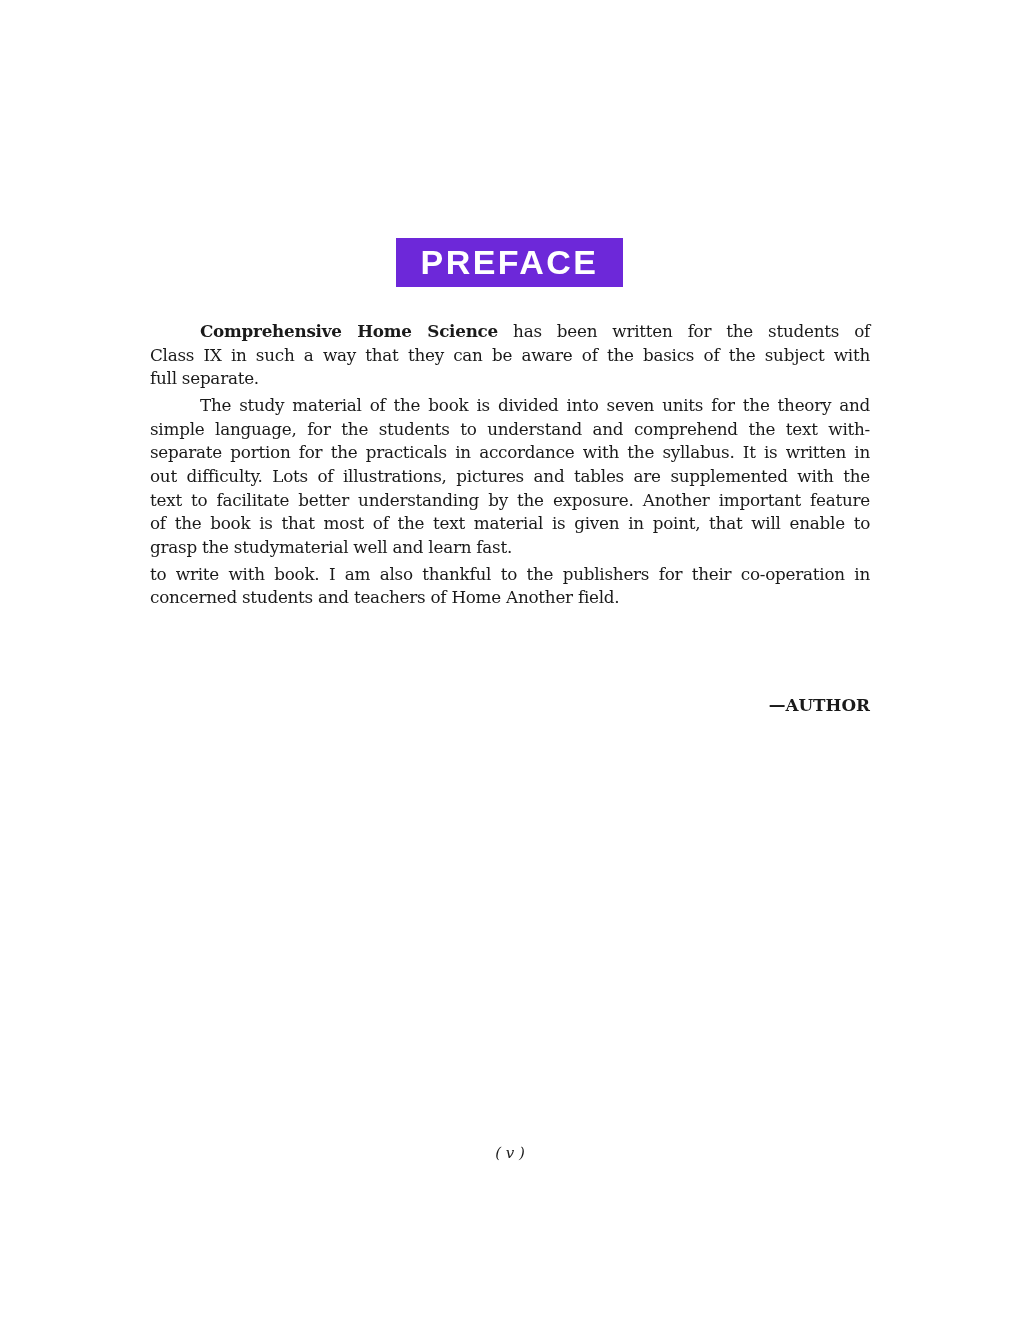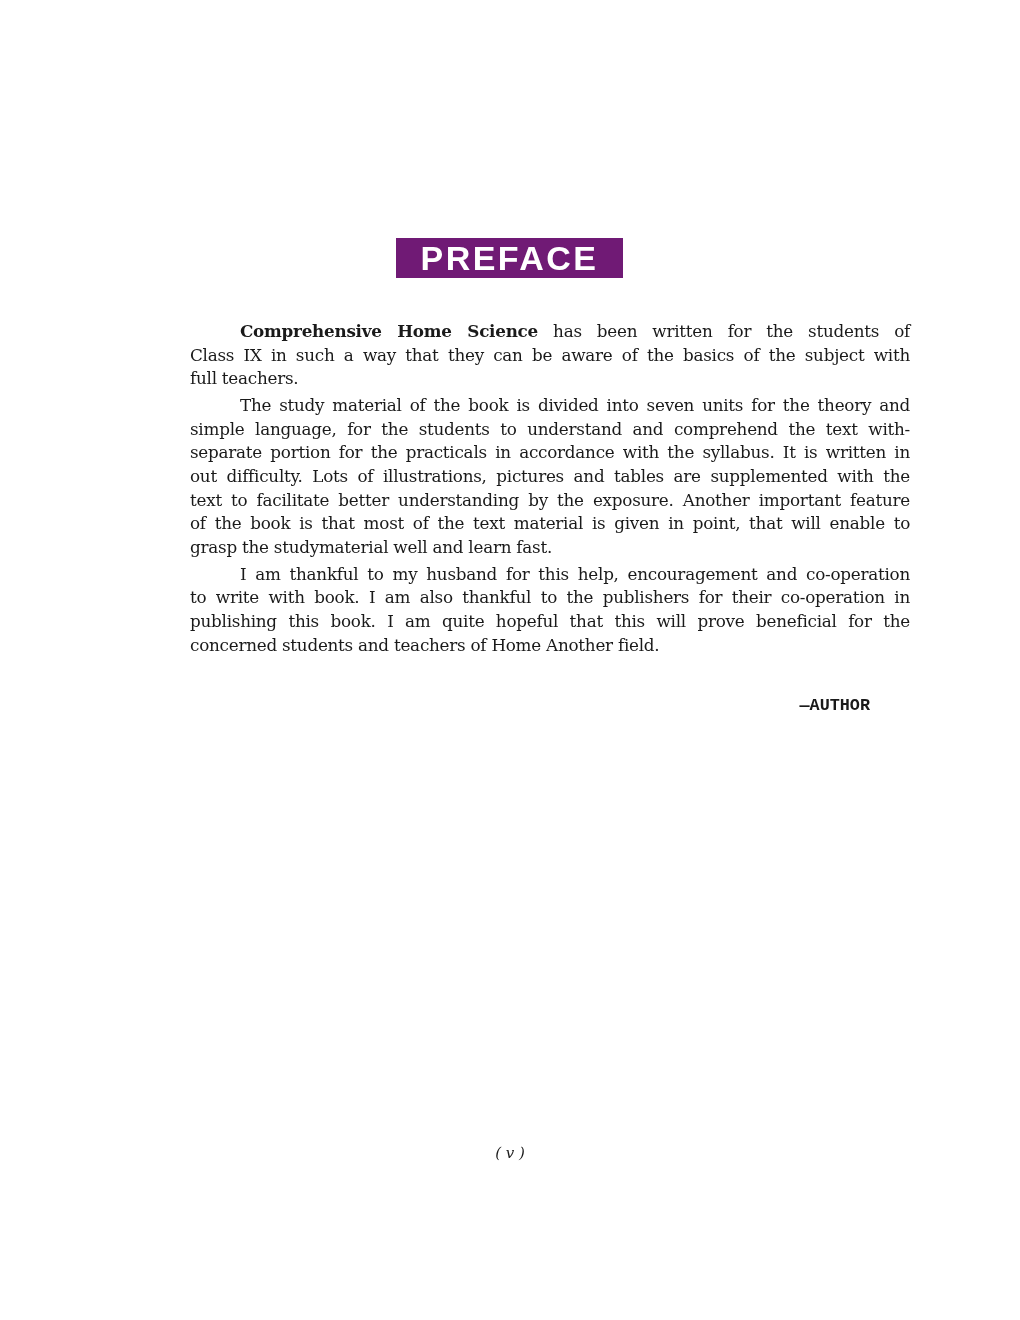--- a/index.html
+++ b/index.html
@@ -1,59 +1,57 @@
 <!DOCTYPE html>
 <html><head>
 <meta charset="utf-8">
 <style>
   html, body { margin: 0; padding: 0; background: #ffffff; }
   body { width: 1020px; height: 1320px; position: relative; overflow: hidden;
          font-family: "DejaVu Serif", "Liberation Serif", serif; color: #1a1a1a; }
-  .title-box { position: absolute; left: 396px; top: 238px; width: 227px; height: 40px;
-               background: #701a75; display: flex; align-items: center; justify-content: center; }
+  .title-box { position: absolute; left: 396px; top: 238px; width: 227px; height: 49px;
+               background: #6d28d9; display: flex; align-items: center; justify-content: center; }
   .title-text { color: #ffffff; font-family: "Liberation Sans", "DejaVu Sans", sans-serif;
                 font-weight: bold; font-size: 34px; letter-spacing: 2.5px; }
-  .body { position: absolute; left: 150px; top: 320px; width: 720px; margin-left: 40px; }
+  .body { position: absolute; left: 150px; top: 320px; width: 720px; }
   .line { display: block; height: 23.6px; line-height: 23.6px; font-size: 16.8px;
           text-align: justify; text-align-last: justify; white-space: nowrap; overflow: visible;
           letter-spacing: -0.25px; }
   .line.last { text-align-last: left; }
   .line.indent { padding-left: 50px; }
   .para { margin-bottom: 3.4px; }
   .bold { font-weight: bold; }
   .sign { position: absolute; right: 150px; top: 694px; font-size: 16.8px; font-weight: bold;
-          line-height: 23px; font-family: Liberation Mono, monospace; }
+          line-height: 23px; }
   .pagenum { position: absolute; left: 0; width: 1020px; top: 1144px; text-align: center;
              font-size: 15px; font-style: italic; }
 </style>
 </head>
 <body>
 
 <div class="title-box">
   <span class="title-text">PREFACE</span>
 </div>
 
 <div class="body">
   <div class="para">
     <span class="line indent"><span class="bold">Comprehensive Home Science</span><span> has been written for the students of</span></span>
     <span class="line">Class IX in such a way that they can be aware of the basics of the subject with</span>
-    <span class="line last">full teachers.</span>
+    <span class="line last">full separate.</span>
   </div>
   <div class="para">
     <span class="line indent">The study material of the book is divided into seven units for the theory and</span>
     <span class="line">simple language, for the students to understand and comprehend the text with-</span>
     <span class="line">separate portion for the practicals in accordance with the syllabus. It is written in</span>
     <span class="line">out difficulty. Lots of illustrations, pictures and tables are supplemented with the</span>
     <span class="line">text to facilitate better understanding by the exposure. Another important feature</span>
     <span class="line">of the book is that most of the text material is given in point, that will enable to</span>
     <span class="line last">grasp the studymaterial well and learn fast.</span>
   </div>
   <div class="para">
-    <span class="line indent">I am thankful to my husband for this help, encouragement and co-operation</span>
     <span class="line">to write with book. I am also thankful to the publishers for their co-operation in</span>
-    <span class="line">publishing this book. I am quite hopeful that this will prove beneficial for the</span>
     <span class="line last">concerned students and teachers of Home Another field.</span>
   </div>
 </div>
 
 <div class="sign">—AUTHOR</div>
 
 <div class="pagenum">( v )</div>
 
 </body></html>

